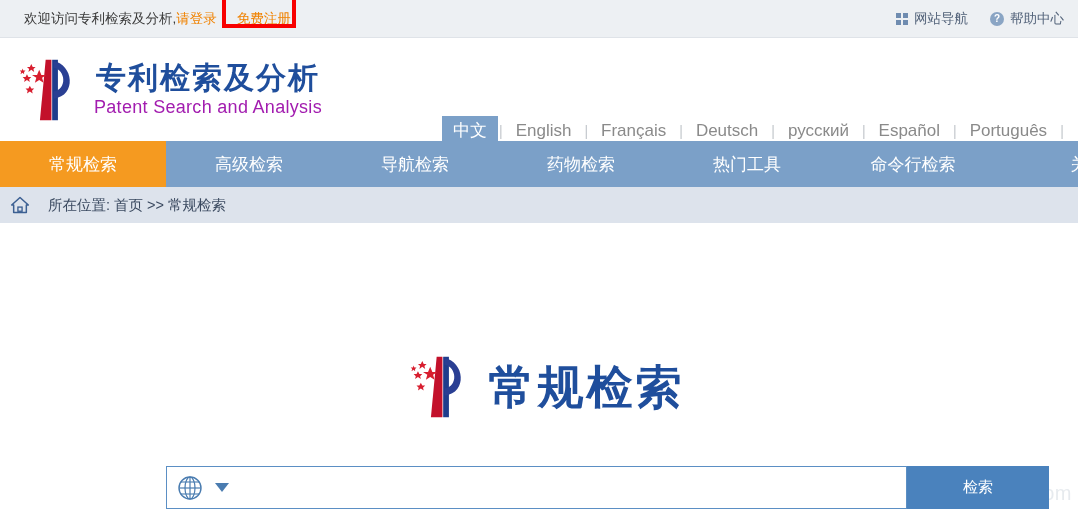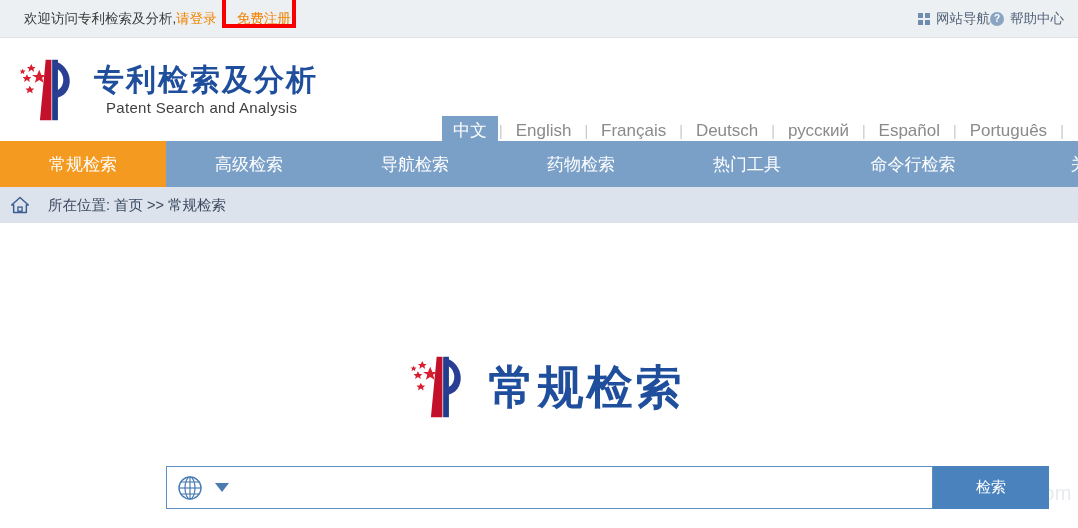--- a/index.html
+++ b/index.html
@@ -43,20 +43,21 @@
   .register-highlight {
     position: absolute;
     left: -9px; top: -15px;
     width: 74px; height: 34px;
     border: 4px solid #f80000;
     pointer-events: none;
   }
   .topbar-right {
     display: flex;
     align-items: flex-end;
+    gap: 22px;
     font-size: 13.5px;
     color: #53637a;
   }
   .topbar-item {
     display: flex;
     align-items: center;
     gap: 6px;
     cursor: pointer;
     white-space: nowrap;
   }
@@ -96,25 +97,24 @@
   .brand-text { margin-left: 8px; }
   .brand-title {
     font-size: 30px;
     font-weight: bold;
     color: #1f4e9c;
     letter-spacing: 2px;
     line-height: 1.12;
     text-align: center;
   }
   .brand-sub {
-    font-size: 15px;
-    color: #404040;
+    font-size: 18px;
+    color: #a21caf;
     letter-spacing: 0.3px;
     margin-top: 2px;
-    margin-left: 12px;
   }
   .langs {
     position: absolute;
     left: 442px;
     top: 78px;
     display: flex;
     align-items: center;
     font-size: 17px;
     color: #8a8a8a;
   }
@@ -228,21 +228,21 @@
     flex: 1;
     border: none;
     outline: none;
     font-size: 15px;
     color: #222222;
     height: 100%;
     background: transparent;
     font-family: "Liberation Sans", sans-serif;
   }
   .search-btn {
-    width: 116px;
+    width: 142px;
     background: #4a82bd;
     color: #ffffff;
     border: none;
     font-size: 15px;
     cursor: pointer;
     font-family: "Liberation Sans", sans-serif;
   }
 
   
   .watermark {

